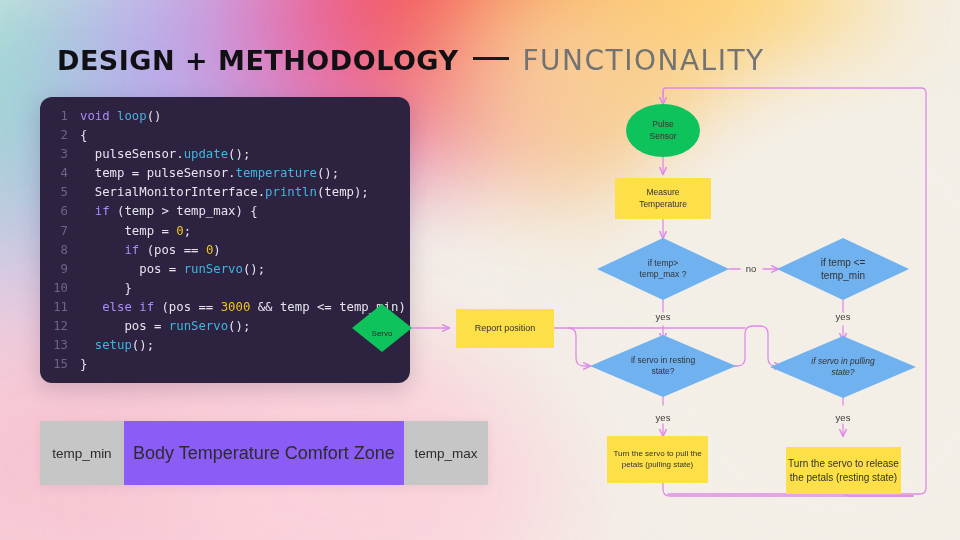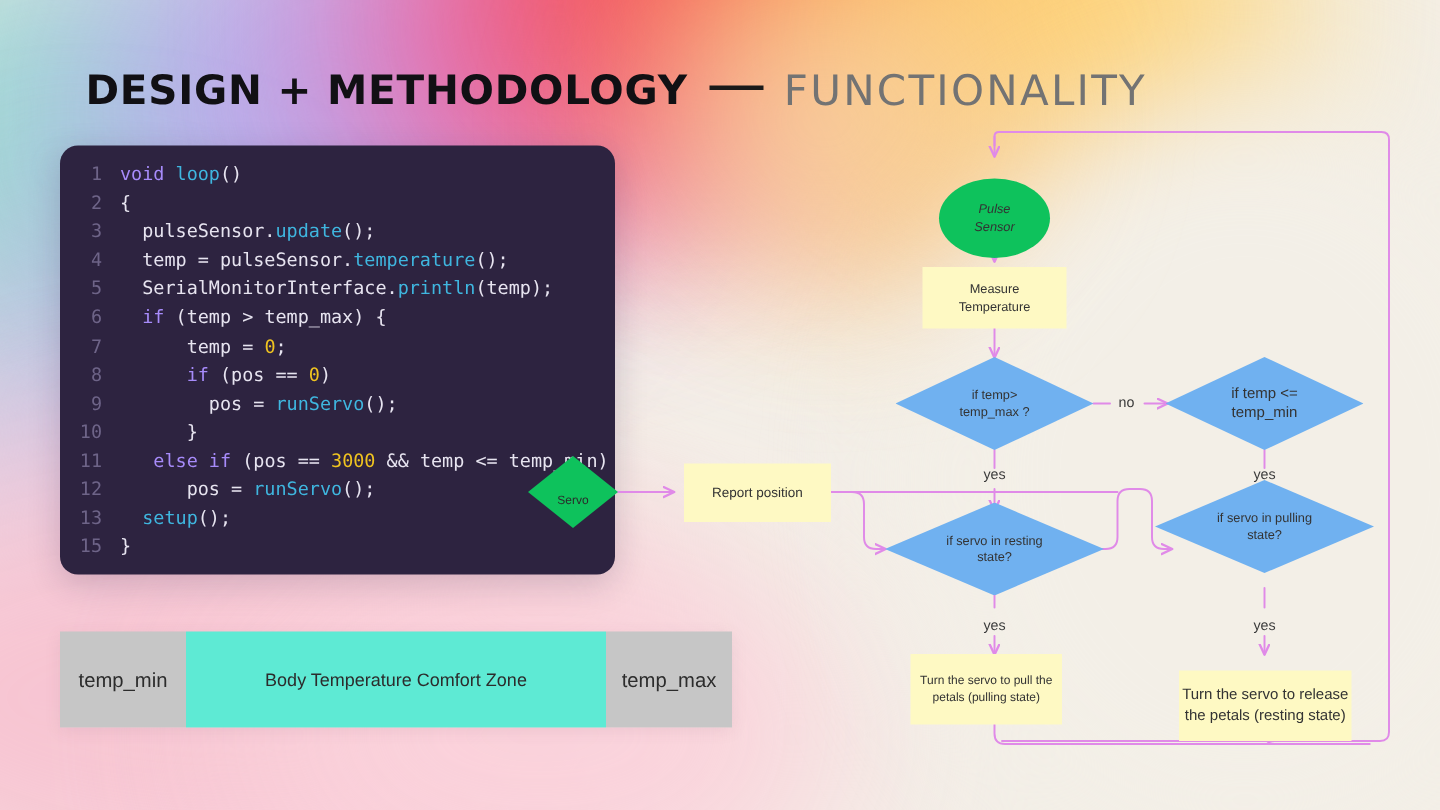--- a/index.html
+++ b/index.html
@@ -79,36 +79,36 @@
     position:absolute;left:40px;top:421px;width:448px;height:64px;
     display:flex;
     box-shadow:0 2px 10px rgba(120,80,110,.10);
   }
   .tb-side{
     width:84px;flex:none;background:#c6c6c6;
     display:flex;align-items:center;justify-content:center;
     font-size:13.5px;color:#2c2c2c;
   }
   .tb-mid{
-    flex:1;background:#5eead4;
+    flex:1;background:#8b5cf6;
     display:flex;align-items:center;justify-content:center;
-    font-size:12px;color:#2c2c2c;
+    font-size:18px;color:#2c2c2c;
   }
 
   
   #flow{position:absolute;left:0;top:0;width:960px;height:540px;}
   #flow-svg{position:absolute;left:0;top:0;width:960px;height:540px;}
 
   .node{position:absolute;box-sizing:border-box;
         display:flex;align-items:center;justify-content:center;
         text-align:center;color:#333;}
   .n-text{line-height:1.32;pointer-events:none;}
 
   .ellipse{background:#0ec25c;border-radius:50%;}
-  .rect-y{background:#fef9c3;align-items:center;}
+  .rect-y{background:#fde047;align-items:center;}
   .diamond{background:transparent;align-items:center;}
   .dia-shape{
     position:absolute;inset:0;
     background:#70b1f0;
     clip-path:polygon(50% 0,100% 50%,50% 100%,0 50%);
   }
   .dia-grn{background:#0ec25c;}
   .edge-label{
     position:absolute;font-size:9.5px;color:#3a3a3a;
     text-align:center;white-space:nowrap;
@@ -209,21 +209,21 @@
 
     <div class="node diamond" style="left:352px;top:304px;width:60px;height:48px;">
       <div class="dia-shape dia-grn"></div>
       <span class="n-text" style="position:relative;font-size:8px;color:#2b2b2b;margin-top:12px;">Servo</span>
     </div>
 
     <div class="node rect-y" style="left:456px;top:309px;width:98px;height:39px;font-size:9px;">
       <span class="n-text">Report position</span>
     </div>
 
-    <div class="node ellipse" style="left:626px;top:119px;width:74px;height:53px;font-size:8.5px;font-style:italic;">
+    <div class="node ellipse" style="left:626px;top:104px;width:74px;height:53px;font-size:8.5px;">
       <span class="n-text" style="white-space:pre-line;">Pulse
 Sensor</span>
     </div>
 
     <div class="node rect-y" style="left:615px;top:178px;width:96px;height:41px;font-size:8.5px;">
       <span class="n-text" style="white-space:pre-line;">Measure
 Temperature</span>
     </div>
 
     <div class="node diamond" style="left:597px;top:238px;width:132px;height:62px;">
@@ -237,21 +237,21 @@
       <span class="n-text" style="position:relative;white-space:pre-line;font-size:10px;">if temp &lt;=
 temp_min</span>
     </div>
 
     <div class="node diamond" style="left:590px;top:335px;width:146px;height:62px;">
       <div class="dia-shape"></div>
       <span class="n-text" style="position:relative;white-space:pre-line;font-size:8.5px;">if servo in resting
 state?</span>
     </div>
 
-    <div class="node diamond" style="left:770px;top:320px;width:146px;height:62px;">
+    <div class="node diamond" style="left:770px;top:336px;width:146px;height:62px;font-style:italic;">
       <div class="dia-shape"></div>
       <span class="n-text" style="position:relative;white-space:pre-line;font-size:8.5px;">if servo in pulling
 state?</span>
     </div>
 
     <div class="node rect-y" style="left:607px;top:436px;width:101px;height:47px;font-size:8px;">
       <span class="n-text" style="white-space:pre-line;">Turn the servo to pull the
 petals (pulling state)</span>
     </div>
 

